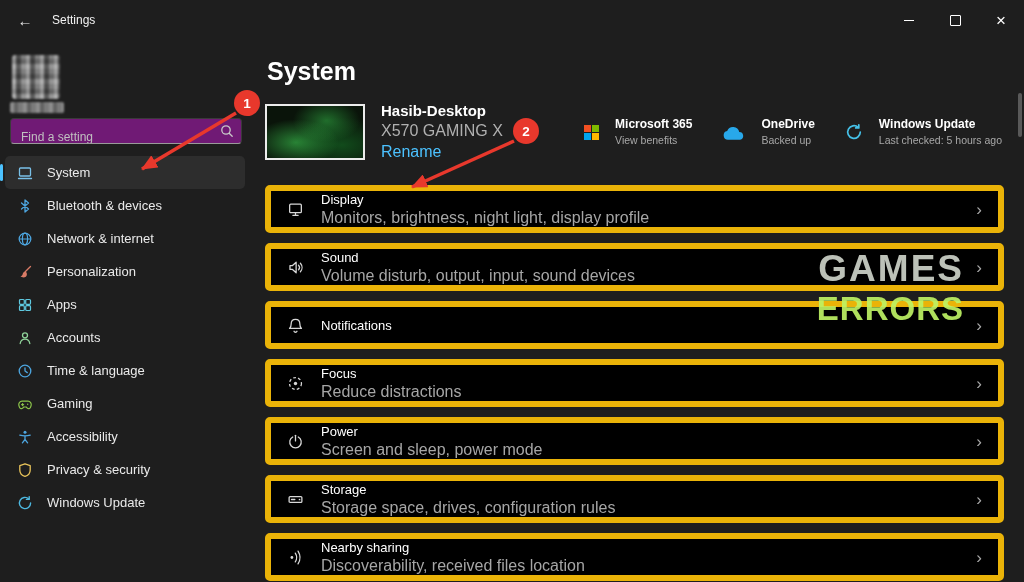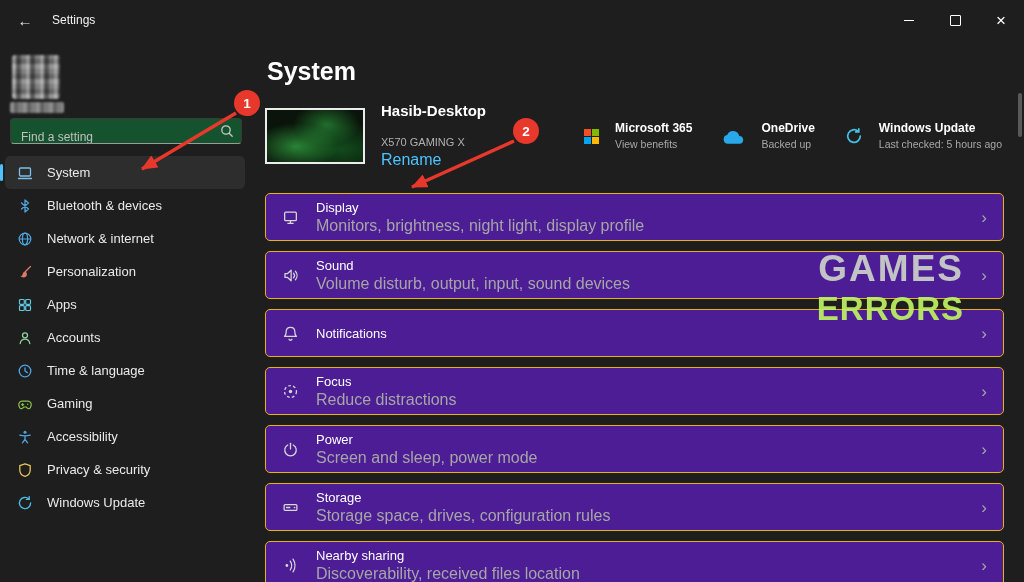--- a/index.html
+++ b/index.html
@@ -24,21 +24,21 @@
   .sidebar{position:absolute;top:40px;left:0;width:250px;bottom:0;}
   .avatar{position:absolute;left:12px;top:15px;width:48px;height:44px;border-radius:3px;
     background:
       repeating-linear-gradient(0deg,#8e8e8e 0 5px,#5c5c5c 5px 10px,#777 10px 15px),
       repeating-linear-gradient(90deg,rgba(255,255,255,.3) 0 4px,rgba(0,0,0,.35) 4px 9px,rgba(160,160,160,.25) 9px 14px);
     background-blend-mode:overlay;filter:blur(1.1px);}
   .name-blur{position:absolute;left:10px;top:62px;width:54px;height:11px;border-radius:2px;
     background:repeating-linear-gradient(90deg,#9a9a9a 0 4px,#6a6a6a 4px 8px,#858585 8px 13px);
     filter:blur(1.3px);opacity:.9;}
   .searchbox{position:absolute;left:10px;top:78px;width:232px;height:26px;}
-  .searchbox input{width:100%;height:100%;box-sizing:border-box;background:#14532d;
+  .searchbox input{width:100%;height:100%;box-sizing:border-box;background:#701a75;
     border:1px solid #3a3a3a;border-bottom:1px solid #9a9a9a;border-radius:4px;
     color:#e8e8e8;font-size:12px;padding:12px 30px 0 10px;font-family:inherit;outline:none;}
   .searchbox input::placeholder{color:#c0c0c0;}
   .search-ico{position:absolute;right:8px;top:6px;}
   .nav{position:absolute;left:5px;right:5px;top:116px;}
   .nav-item{position:relative;height:33px;display:flex;align-items:center;padding-left:12px;gap:14px;border-radius:5px;cursor:default;}
   .nav-item.sel{background:#2d2d2d;}
   .nav-accent{position:absolute;left:-5px;top:8px;width:3px;height:17px;border-radius:2px;background:#4cc2ff;}
   .nav-ico{width:16px;height:16px;display:flex;flex:none;}
   .nav-label{font-size:13px;color:#eaeaea;white-space:nowrap;}
@@ -47,31 +47,31 @@
   .page-title{font-size:25px;font-weight:700;margin:10px 0 0 2px;line-height:30px;}
   .device-row{display:flex;align-items:center;margin-top:16px;}
   .thumb{width:100px;height:56px;flex:none;border:2px solid #ececec;box-sizing:border-box;
     background:
       radial-gradient(ellipse at 30% 70%, rgba(60,200,80,.6), transparent 45%),
       radial-gradient(ellipse at 62% 28%, rgba(50,180,70,.55), transparent 40%),
       radial-gradient(ellipse at 78% 75%, rgba(25,130,45,.5), transparent 50%),
       #0a140a;}
   .dev-info{margin-left:16px;}
   .dev-name{font-size:15px;font-weight:700;}
-  .dev-model{font-size:11px;color:#b0b0b0;margin-top:17px;}
+  .dev-model{font-size:16px;color:#b0b0b0;margin-top:3px;}
   .dev-rename{font-size:16px;color:#4cc2ff;margin-top:3px;cursor:pointer;}
   .status-group{margin-left:auto;display:flex;gap:30px;padding-right:2px;}
   .status{display:flex;gap:16px;align-items:center;cursor:pointer;}
   .status-title{font-size:12px;font-weight:700;white-space:nowrap;}
   .status-sub{font-size:10.5px;color:#a8a8a8;margin-top:3px;white-space:nowrap;}
   .mslogo{display:grid;grid-template-columns:7px 7px;grid-template-rows:7px 7px;gap:1px;margin-top:2px;}
   .mslogo span{display:block;}
   
   .settings-list{margin-top:24px;}
-  .row{height:48px;background:#4c1d95;border:1px solid #eab308;border-radius:5px;display:flex;align-items:center;
+  .row{height:48px;background:#000000;border:6px solid #eab308;border-radius:5px;display:flex;align-items:center;
     padding:0 16px;margin-bottom:10px;box-sizing:border-box;cursor:pointer;}
   .row-ico{width:18px;display:flex;flex:none;margin-right:16px;}
   .row-text{display:block;}
   .row-title{font-size:13px;display:block;color:#fff;}
   .row-sub{font-size:16px;color:#a6a6a6;display:block;margin-top:2px;}
   .chev{margin-left:auto;color:#a8a8a8;font-size:17px;line-height:1;}
   
   .watermark{position:absolute;top:250px;right:60px;text-align:right;z-index:3;font-weight:700;opacity:.92;pointer-events:none;}
   .wm1{font-size:37px;letter-spacing:2px;line-height:1;color:#ccd2c8;}
   .wm2{font-size:33px;letter-spacing:1px;line-height:1;margin-top:5px;color:#bef264;}

